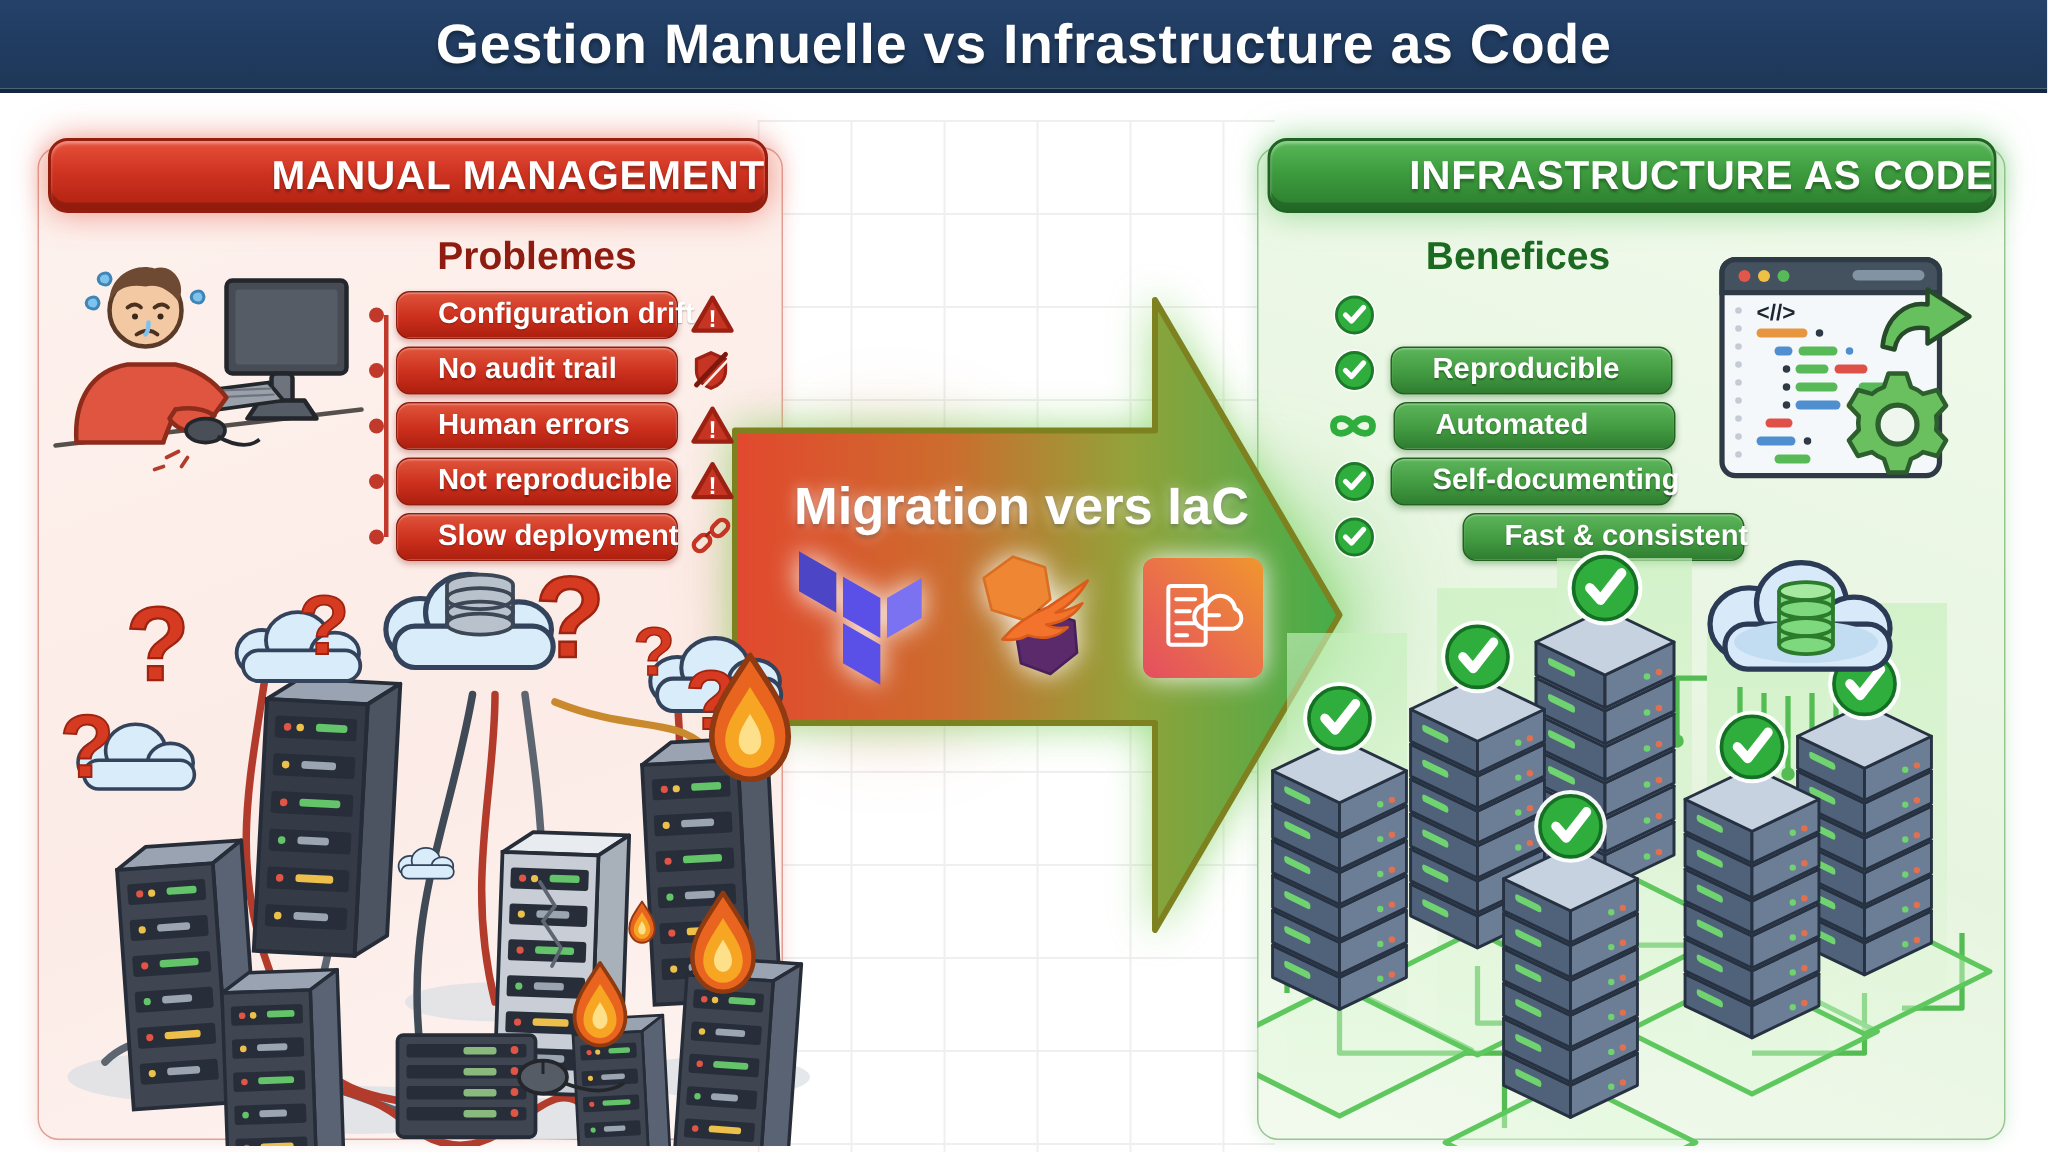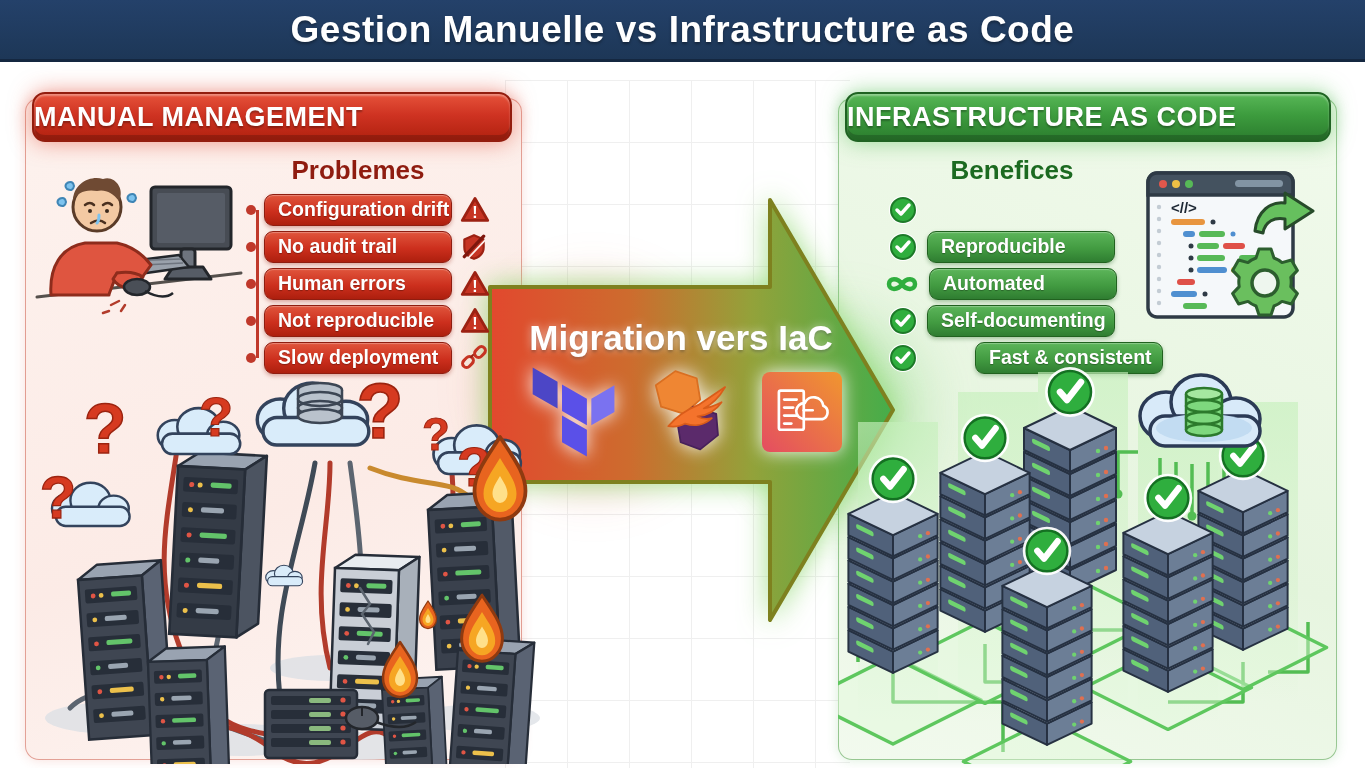--- a/index.html
+++ b/index.html
@@ -40,21 +40,21 @@
   }
   .panel-right {
     left:838px; width:499px;
     background:linear-gradient(200deg,#f1faec 0%,#e7f5e0 60%,#f2faee 100%);
     border:1.5px solid rgba(64,150,58,.5);
     box-shadow:0 0 12px rgba(70,170,70,.2);
   }
   
   .banner {
     position:absolute; top:92px; height:50px; border-radius:13px;
-    display:flex; align-items:center; justify-content:flex-start;
+    display:flex; align-items:center; justify-content:flex-end;
     color:#fff; font-weight:bold; font-size:27px; letter-spacing:.5px;
     text-shadow:0 2px 2px rgba(0,0,0,.3); z-index:6;
   }
   .banner-red {
     left:32px; width:480px;
     background:linear-gradient(#e6523a 0%,#cf3322 45%,#b1210f 100%);
     border:2px solid #931d0e;
     box-shadow:0 0 22px rgba(225,70,45,.55), inset 0 2px 2px rgba(255,255,255,.35), inset 0 -5px 0 rgba(0,0,0,.18);
   }
   .banner-green {
@@ -67,21 +67,21 @@
   .list-heading {
     position:absolute; top:155px; width:220px; text-align:center;
     font-size:26px; font-weight:bold; z-index:5;
   }
   .heading-red  { left:248px; color:#8f1c10; }
   .heading-green{ left:902px; color:#1c6a21; }
   
   .row { position:absolute; height:33px; display:flex; align-items:center; z-index:5; }
   .pill {
     width:188px; height:32px; border-radius:9px;
-    display:flex; align-items:center; padding-left:13px;
+    display:flex; align-items:center; padding-left:27px;
     color:#fff; font-weight:bold; font-size:19.5px; white-space:nowrap;
     text-shadow:0 1px 1px rgba(0,0,0,.3);
   }
   .pill-red {
     background:linear-gradient(#e0553c 0%,#cc2f1d 55%,#ad1f0e 100%);
     border:1.5px solid #8f1d10;
     box-shadow:0 2px 4px rgba(150,30,15,.35), inset 0 1px 1px rgba(255,255,255,.3);
   }
   .pill-green {
     background:linear-gradient(#5cb55a 0%,#429b41 55%,#2f7d31 100%);

